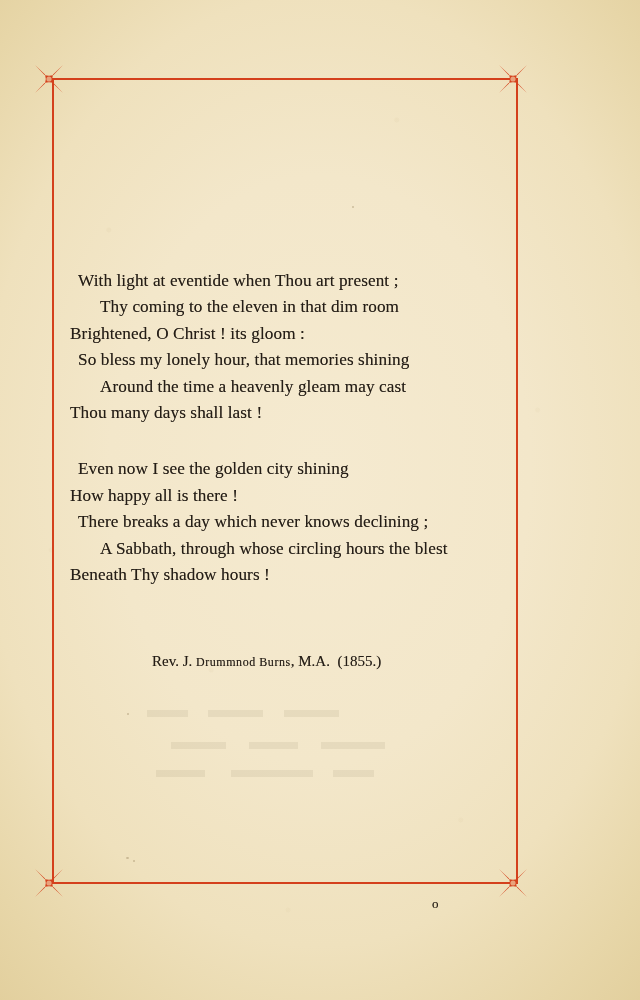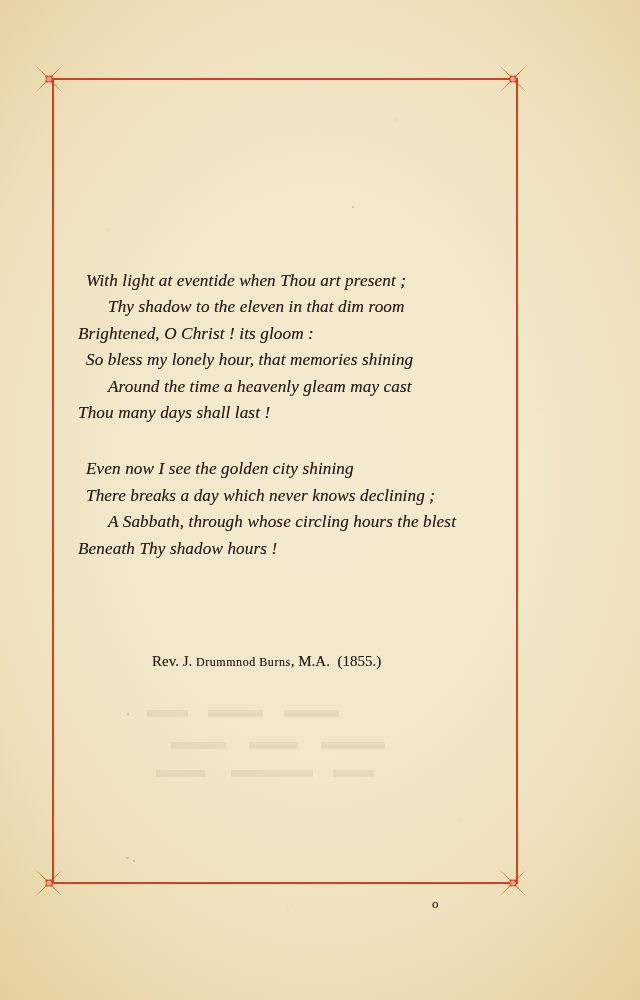--- a/index.html
+++ b/index.html
@@ -88,21 +88,21 @@
   .cross-bl { left: 34px;  top: 868px; }
   .cross-br { left: 498px; top: 868px; }
 
   
   .verse-block {
     position: absolute;
     left: 0;
     top: 268px;
     width: 640px;
   }
-  .stanza { margin: 0 0 0 16px; font-style: italic; }
+  .stanza { margin: 0 0 0 8px; }
   .stanza + .stanza { margin-top: 30px; }
 
   .line {
     margin: 0;
     color: #241d16;
     font-family: "Liberation Serif", serif;
     font-size: 17.2px;
     line-height: 26.4px;
     letter-spacing: .1px;
     white-space: pre;
@@ -194,29 +194,30 @@
     <svg viewBox="0 0 30 30" xmlns="http://www.w3.org/2000/svg">
       <path d="M1 1 L10.5 11 Q15 12.6 19.5 11 L29 1 L19 10.5 Q17.4 15 19 19.5 L29 29 L19.5 19 Q15 17.4 10.5 19 L1 29 L11 19.5 Q12.6 15 11 10.5 Z" fill="#d4401c"></path>
       <circle cx="15" cy="15" r="2.6" fill="#e8a27c"></circle>
     </svg>
   </div>
 
   <div class="verse-block">
 
     <div class="stanza">
       <p class="line ind0">With light at eventide when Thou art present ;</p>
-      <p class="line ind1">Thy shadow to the eleven in that dim room</p>
+      <p class="line ind1">Thy coming to the eleven in that dim room</p>
       <p class="line ind2">Brightened, O Christ ! its gloom :</p>
       <p class="line ind0">So bless my lonely hour, that memories shining</p>
       <p class="line ind1">Around the time a heavenly gleam may cast</p>
       <p class="line ind2">Thou many days shall last !</p>
     </div>
 
     <div class="stanza">
       <p class="line ind0">Even now I see the golden city shining</p>
+      <p class="line ind2">How happy all is there !</p>
       <p class="line ind0">There breaks a day which never knows declining ;</p>
       <p class="line ind1">A Sabbath, through whose circling hours the blest</p>
       <p class="line ind2">Beneath Thy shadow hours !</p>
     </div>
 
   </div>
 
   <div class="attribution"><span>Rev. J. </span><span class="smallcaps">Drummnod Burns</span><span>, M.A.</span><span>  (1855.)</span></div>
 
   <div class="signature-mark">o</div>

